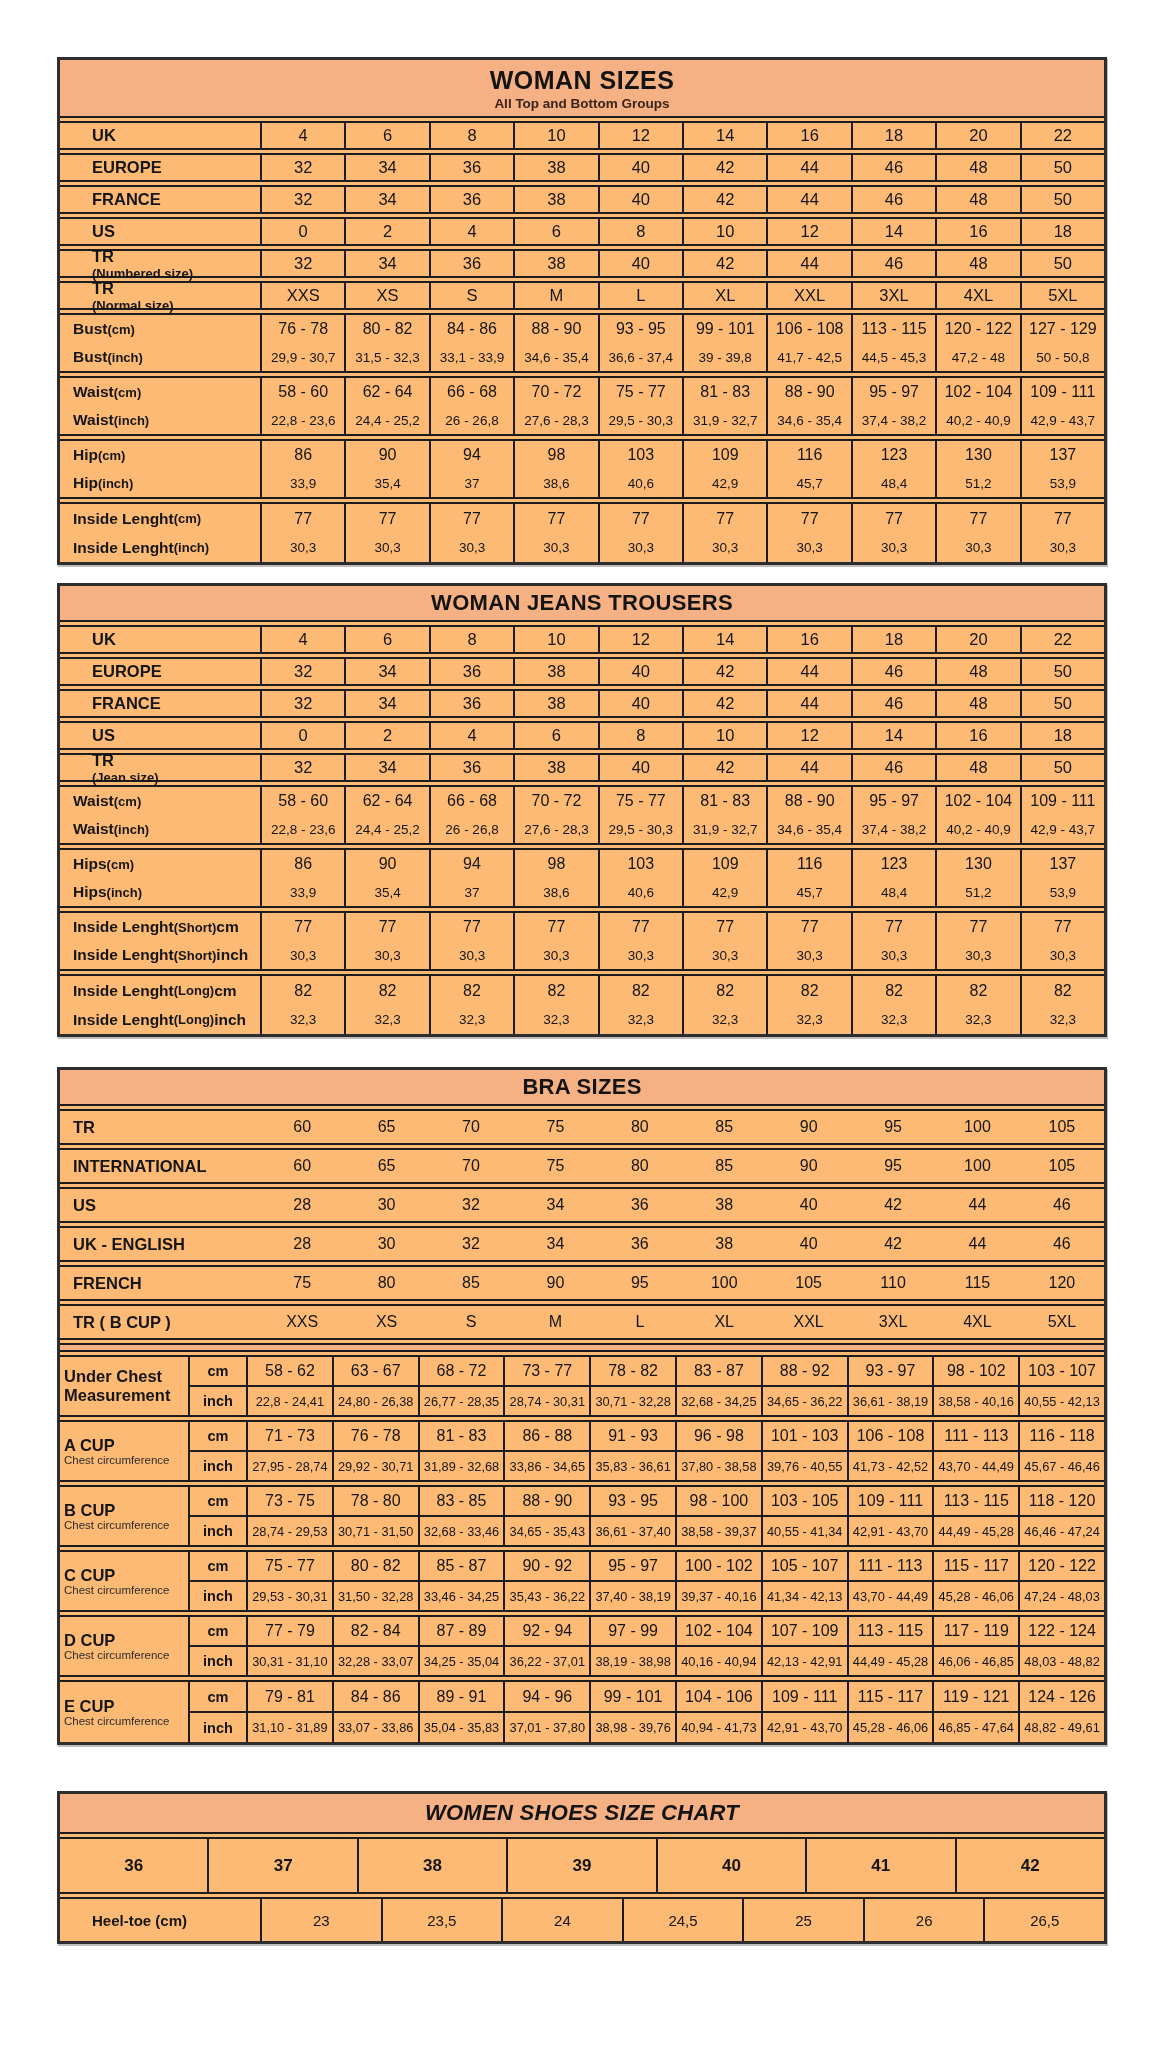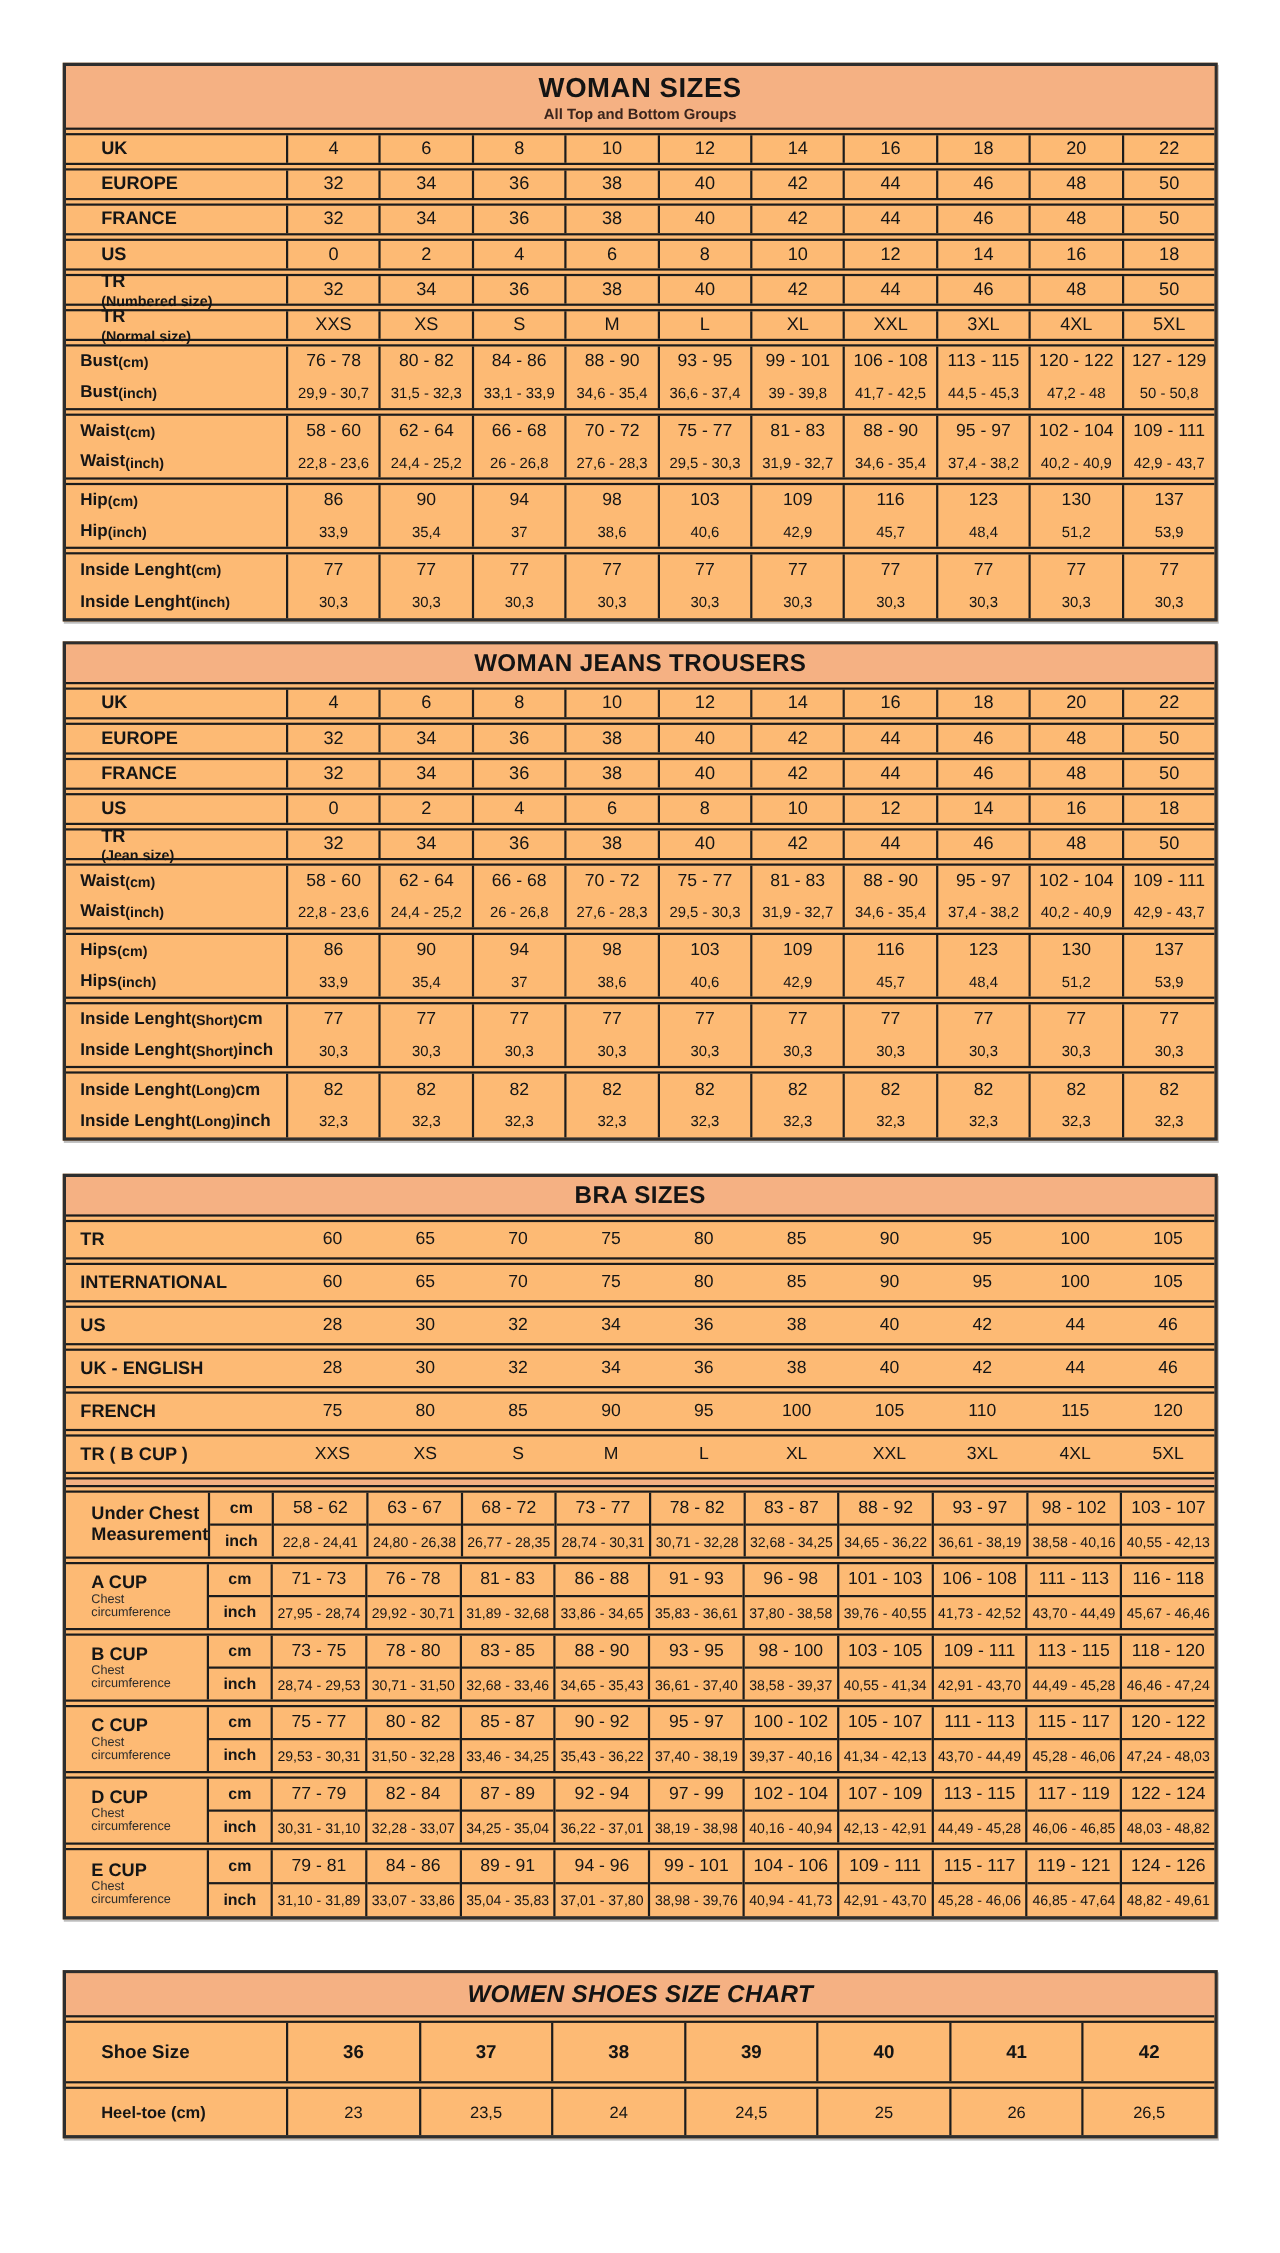--- a/index.html
+++ b/index.html
@@ -57,21 +57,21 @@
   .plain{height:36px;}
   .plain .cell + .cell{border-left:none;}
   .plain .cell{font-size:16px;}
   .plain .cell.label{font-size:16.5px;font-weight:700;}
 
   
   .divider{height:9px;background:var(--peach);}
 
   
   .cup{height:62px;}
-  .cup .cuplabel{flex:0 0 128px;display:flex;flex-direction:column;align-items:flex-start;justify-content:center;padding-left:23px;}
+  .cup .cuplabel{flex:0 0 128px;display:flex;flex-direction:column;align-items:flex-start;justify-content:center;padding-left:4px;}
   .cupname{font-size:16.5px;font-weight:700;line-height:1.15;}
   .cupsub{font-size:11.5px;color:#2c2c2c;}
   .col{flex:1;display:flex;flex-direction:column;min-width:0;}
   .col + .col{border-left:2px solid var(--bd);}
   .cuplabel + .col{border-left:2px solid var(--bd);}
   .unitcol{flex:0 0 58px;}
   .sub{flex:1;display:flex;align-items:center;justify-content:center;}
   .sub + .sub{border-top:2px solid var(--bd);}
   .sub.u{font-size:14.5px;font-weight:700;}
   .sub.cmv{font-size:16px;}
@@ -1003,21 +1003,20 @@
         </div>
       </div>
   </section>
 
   <section class="tbl tbl-shoes">
     <div class="strip hdr hdr-one">
       <div class="title title-sm">WOMEN SHOES SIZE CHART</div>
     </div>
     <div class="rows">
         <div class="strip single boldvals">
-          <div class="cell label">Shoe Size</div>
           <div class="cell">36</div>
           <div class="cell">37</div>
           <div class="cell">38</div>
           <div class="cell">39</div>
           <div class="cell">40</div>
           <div class="cell">41</div>
           <div class="cell">42</div>
         </div>
         <div class="strip single smallvals">
           <div class="cell label">Heel-toe (cm)</div>

